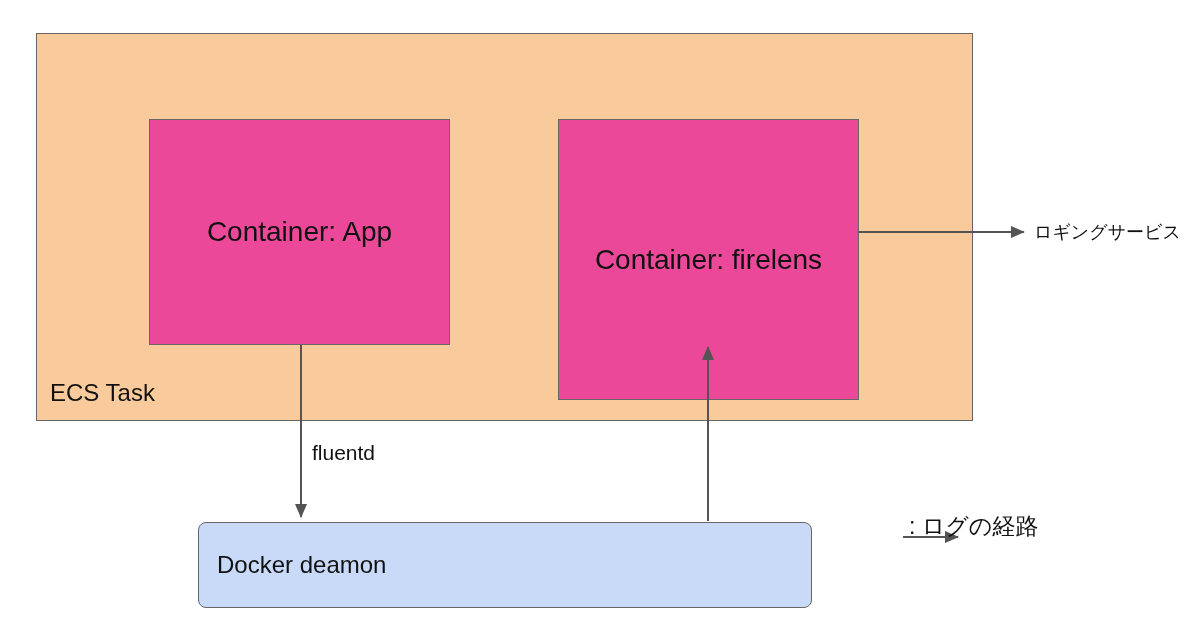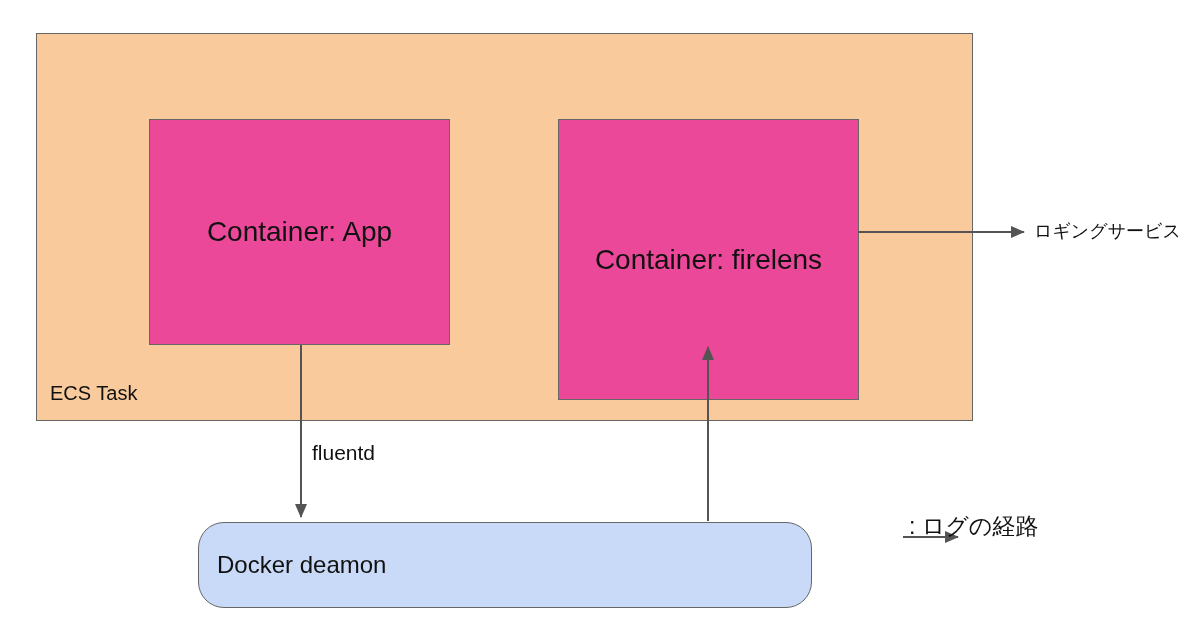--- a/index.html
+++ b/index.html
@@ -24,21 +24,21 @@
     width: 937px;
     height: 388px;
     background: #F9CB9C;
     border: 1px solid #666666;
     box-sizing: border-box;
   }
   .ecs-label {
     position: absolute;
     left: 13px;
     bottom: 13px;
-    font-size: 20px;
+    font-size: 24px;
     line-height: 28px;
     white-space: nowrap;
     text-align: right;
   }
   
   .container-box {
     position: absolute;
     background: #ec4899;
     border: 1px solid #666666;
     box-sizing: border-box;
@@ -62,21 +62,21 @@
   }
   
   .docker-box {
     position: absolute;
     left: 198px;
     top: 522px;
     width: 614px;
     height: 86px;
     background: #C9DAF8;
     border: 1px solid #666666;
-    border-radius: 26px;
+    border-radius: 8px;
     box-sizing: border-box;
     display: flex;
     align-items: center;
     font-size: 24px;
     padding-left: 18px;
   }
   
   .arrows {
     position: absolute;
     left: 0;
@@ -92,21 +92,20 @@
     line-height: 25px;
     white-space: nowrap;
   }
   .logging-service-label {
     position: absolute;
     left: 1034px;
     top: 222px;
     font-size: 18px;
     line-height: 20px;
     white-space: nowrap;
-    font-family: Liberation Mono, monospace;
   }
   .legend {
     position: absolute;
     left: 901px;
     top: 510px;
     height: 32px;
     display: flex;
     align-items: center;
   }
   .legend-text {

